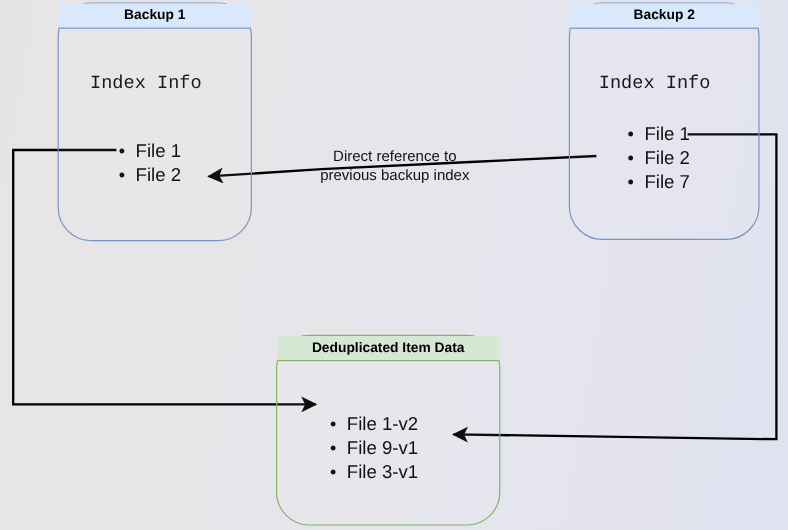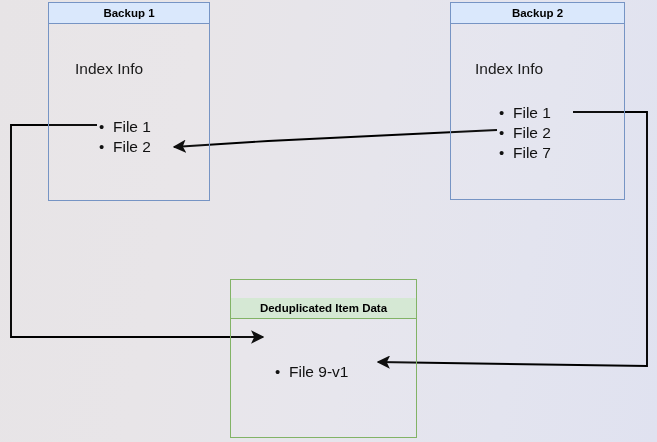--- a/index.html
+++ b/index.html
@@ -27,20 +27,21 @@
     height: 442px;
     pointer-events: none;
   }
 
   
   .node {
     position: absolute;
     box-sizing: border-box;
     border-width: 1px;
     border-style: solid;
+    border-radius: 28px;
   }
   .node .node-header {
     box-sizing: border-box;
     height: 21px;
     line-height: 20px;
     text-align: center;
     font-size: 11.5px;
     font-weight: bold;
     color: #000;
     border-bottom-width: 1px;
@@ -61,28 +62,28 @@
     background: #dae8fc;
     border-bottom-color: #7694c4;
   }
   .node.green {
     border-color: #82b366;
     background: rgba(255,255,255,0.06);
   }
   .node.green .node-header {
     background: #d5e8d4;
     border-bottom-color: #82b366;
-    margin-top: 18px;
   }
 
   .subtitle {
     position: absolute;
     font-size: 15.5px;
     color: #1a1a1a;
     white-space: nowrap;
+    font-family: Liberation Mono, monospace;
   }
 
   ul.items {
     position: absolute;
     margin: 0;
     padding: 0;
     list-style: none;
   }
   ul.items li {
     font-size: 15.5px;
@@ -143,35 +144,39 @@
     <div class="node-header">Backup 1</div>
     <div class="node-body">
       <div class="subtitle" style="left:26px; top:36px;">Index Info</div>
       <ul class="items" style="left:50px; top:93px;">
         <li>File 1</li>
         <li>File 2</li>
       </ul>
     </div>
   </div>
 
-  <div class="node blue" style="left:450px; top:2px; width:175px; height:198px;">
+  <div class="node blue" style="left:474px; top:2px; width:159px; height:198px;">
     <div class="node-header">Backup 2</div>
     <div class="node-body">
       <div class="subtitle" style="left:24px; top:36px;">Index Info</div>
       <ul class="items" style="left:48px; top:79px;">
         <li>File 1</li>
         <li>File 2</li>
         <li>File 7</li>
       </ul>
     </div>
   </div>
 
   <div class="node green" style="left:230px; top:279px; width:187px; height:159px;">
     <div class="node-header">Deduplicated Item Data</div>
     <div class="node-body">
       <ul class="items" style="left:44px; top:43px;">
+        <li>File 1-v2</li>
         <li>File 9-v1</li>
+        <li>File 3-v1</li>
       </ul>
     </div>
   </div>
 
+  <div class="edge-label" style="left:246px; top:122px; width:166px;">Direct reference to
+previous backup index</div>
 
 </div>
 
 </body></html>

